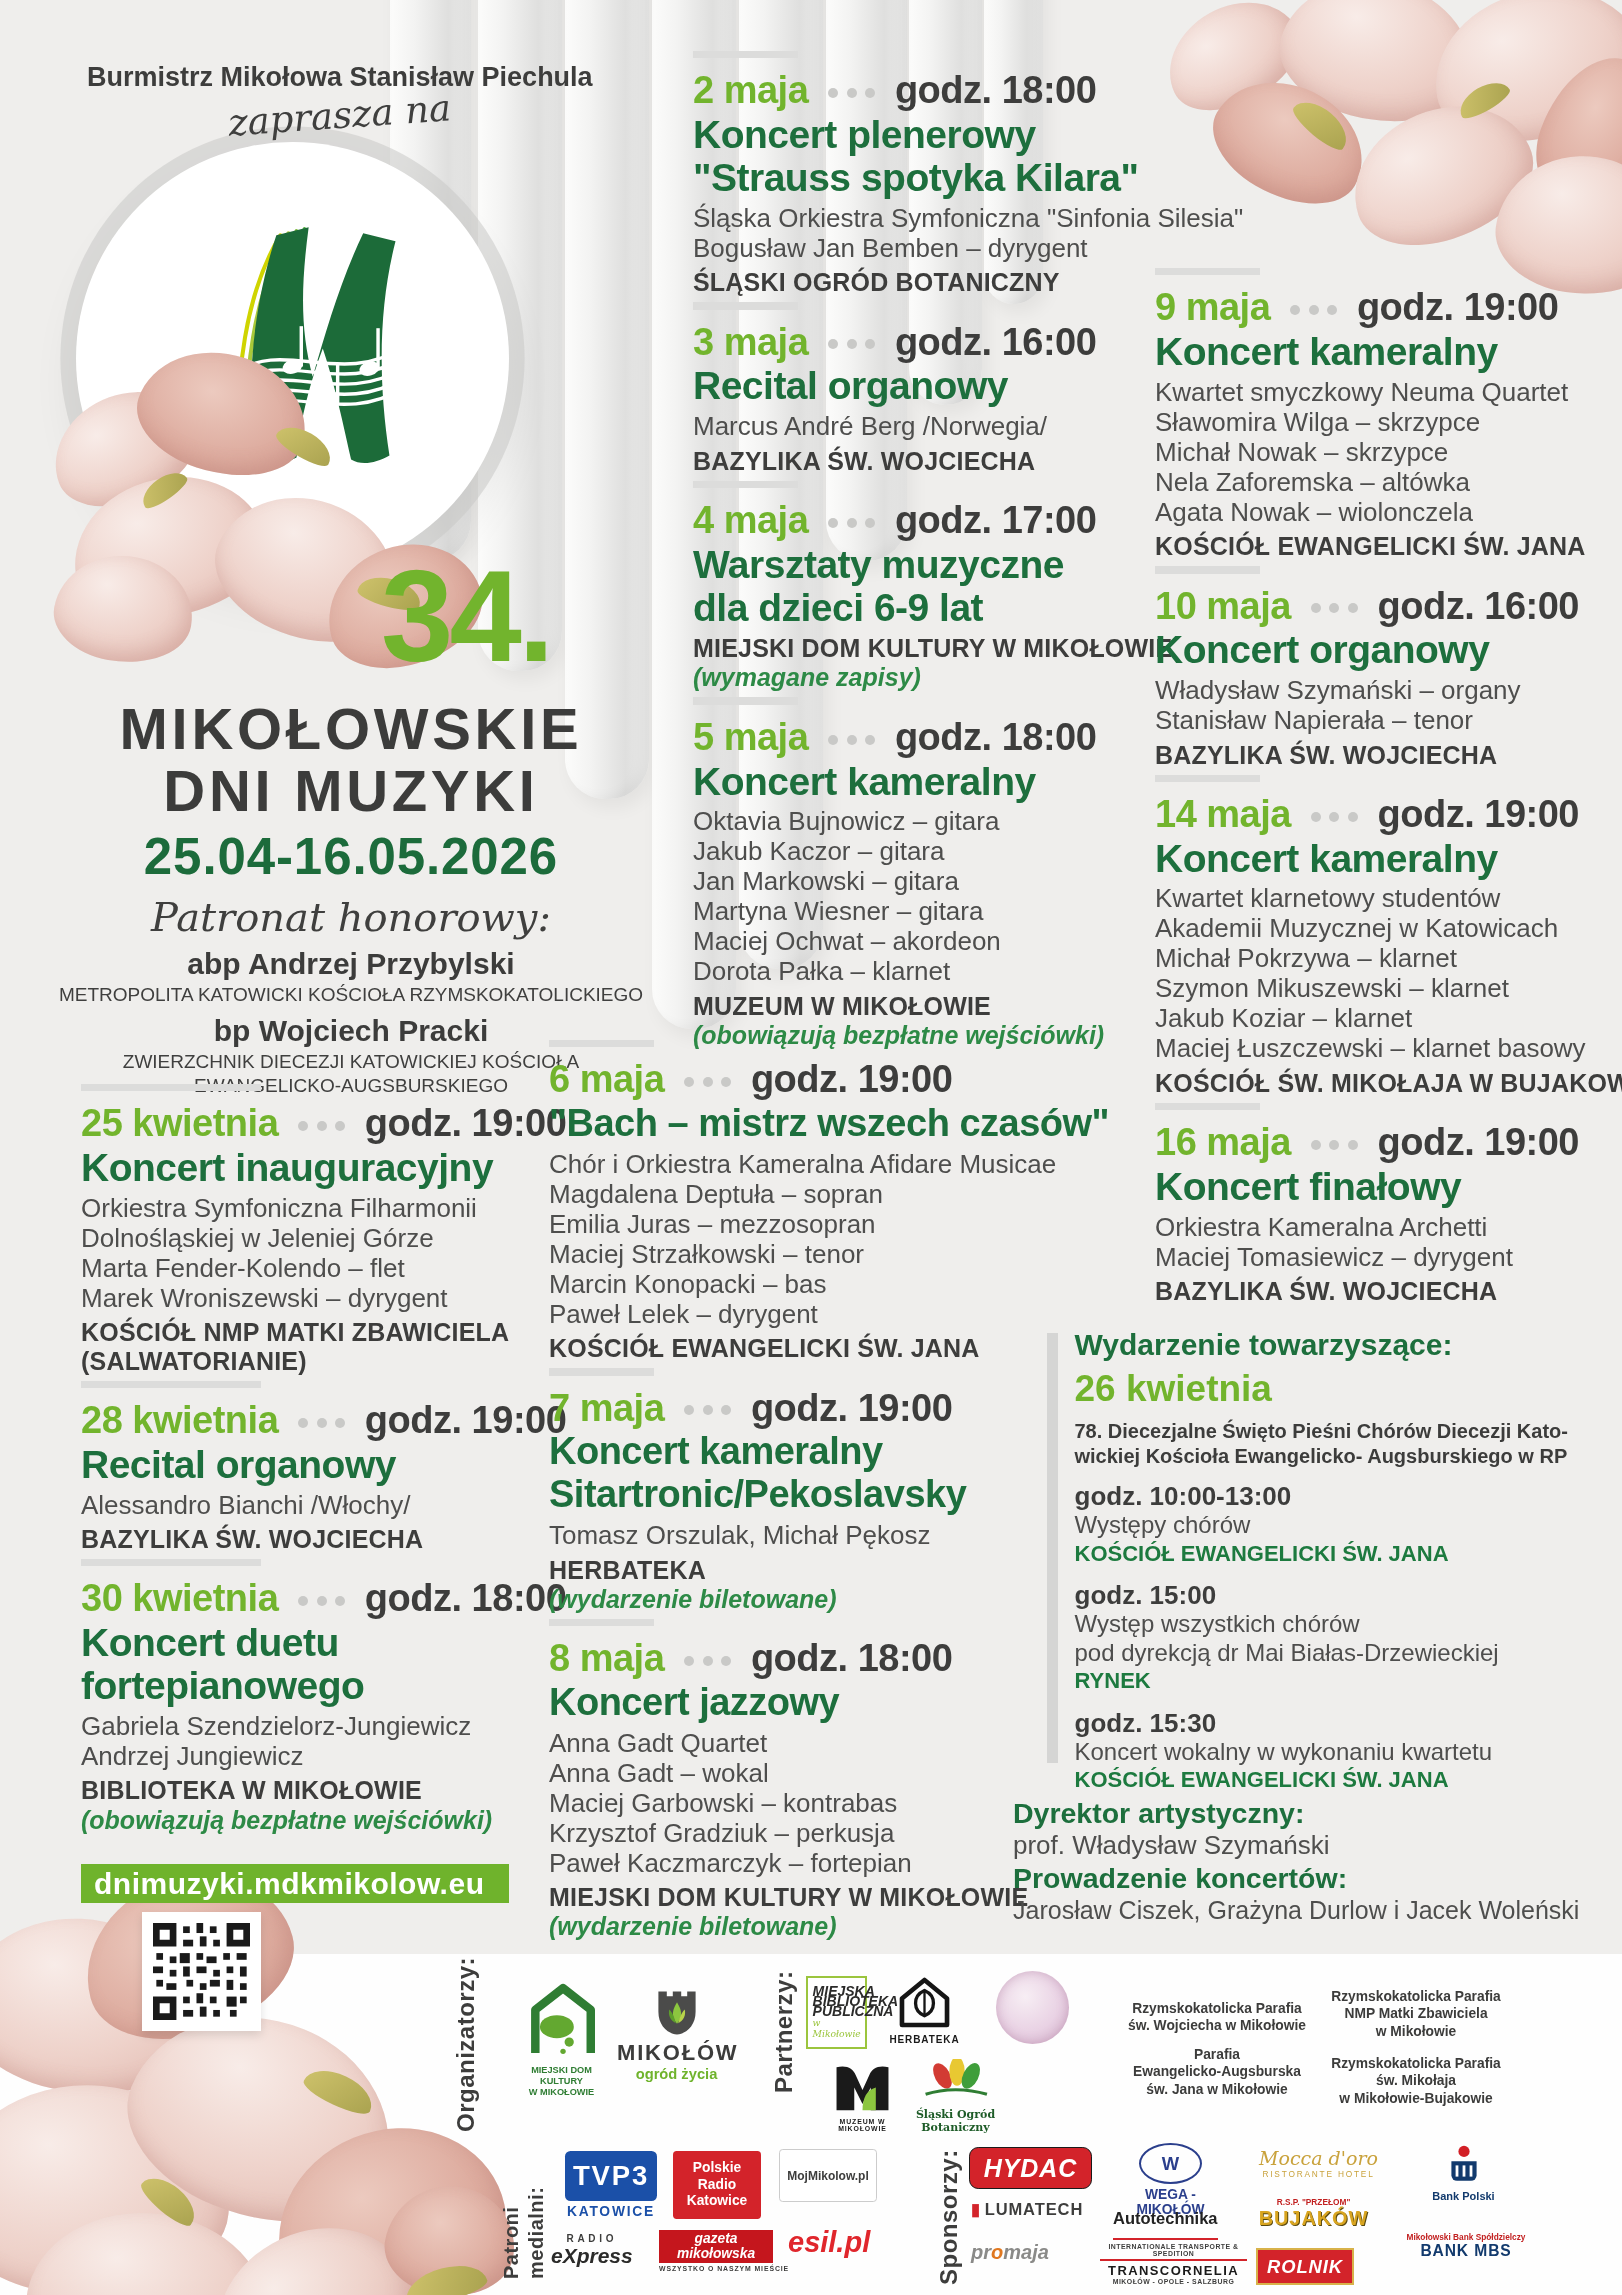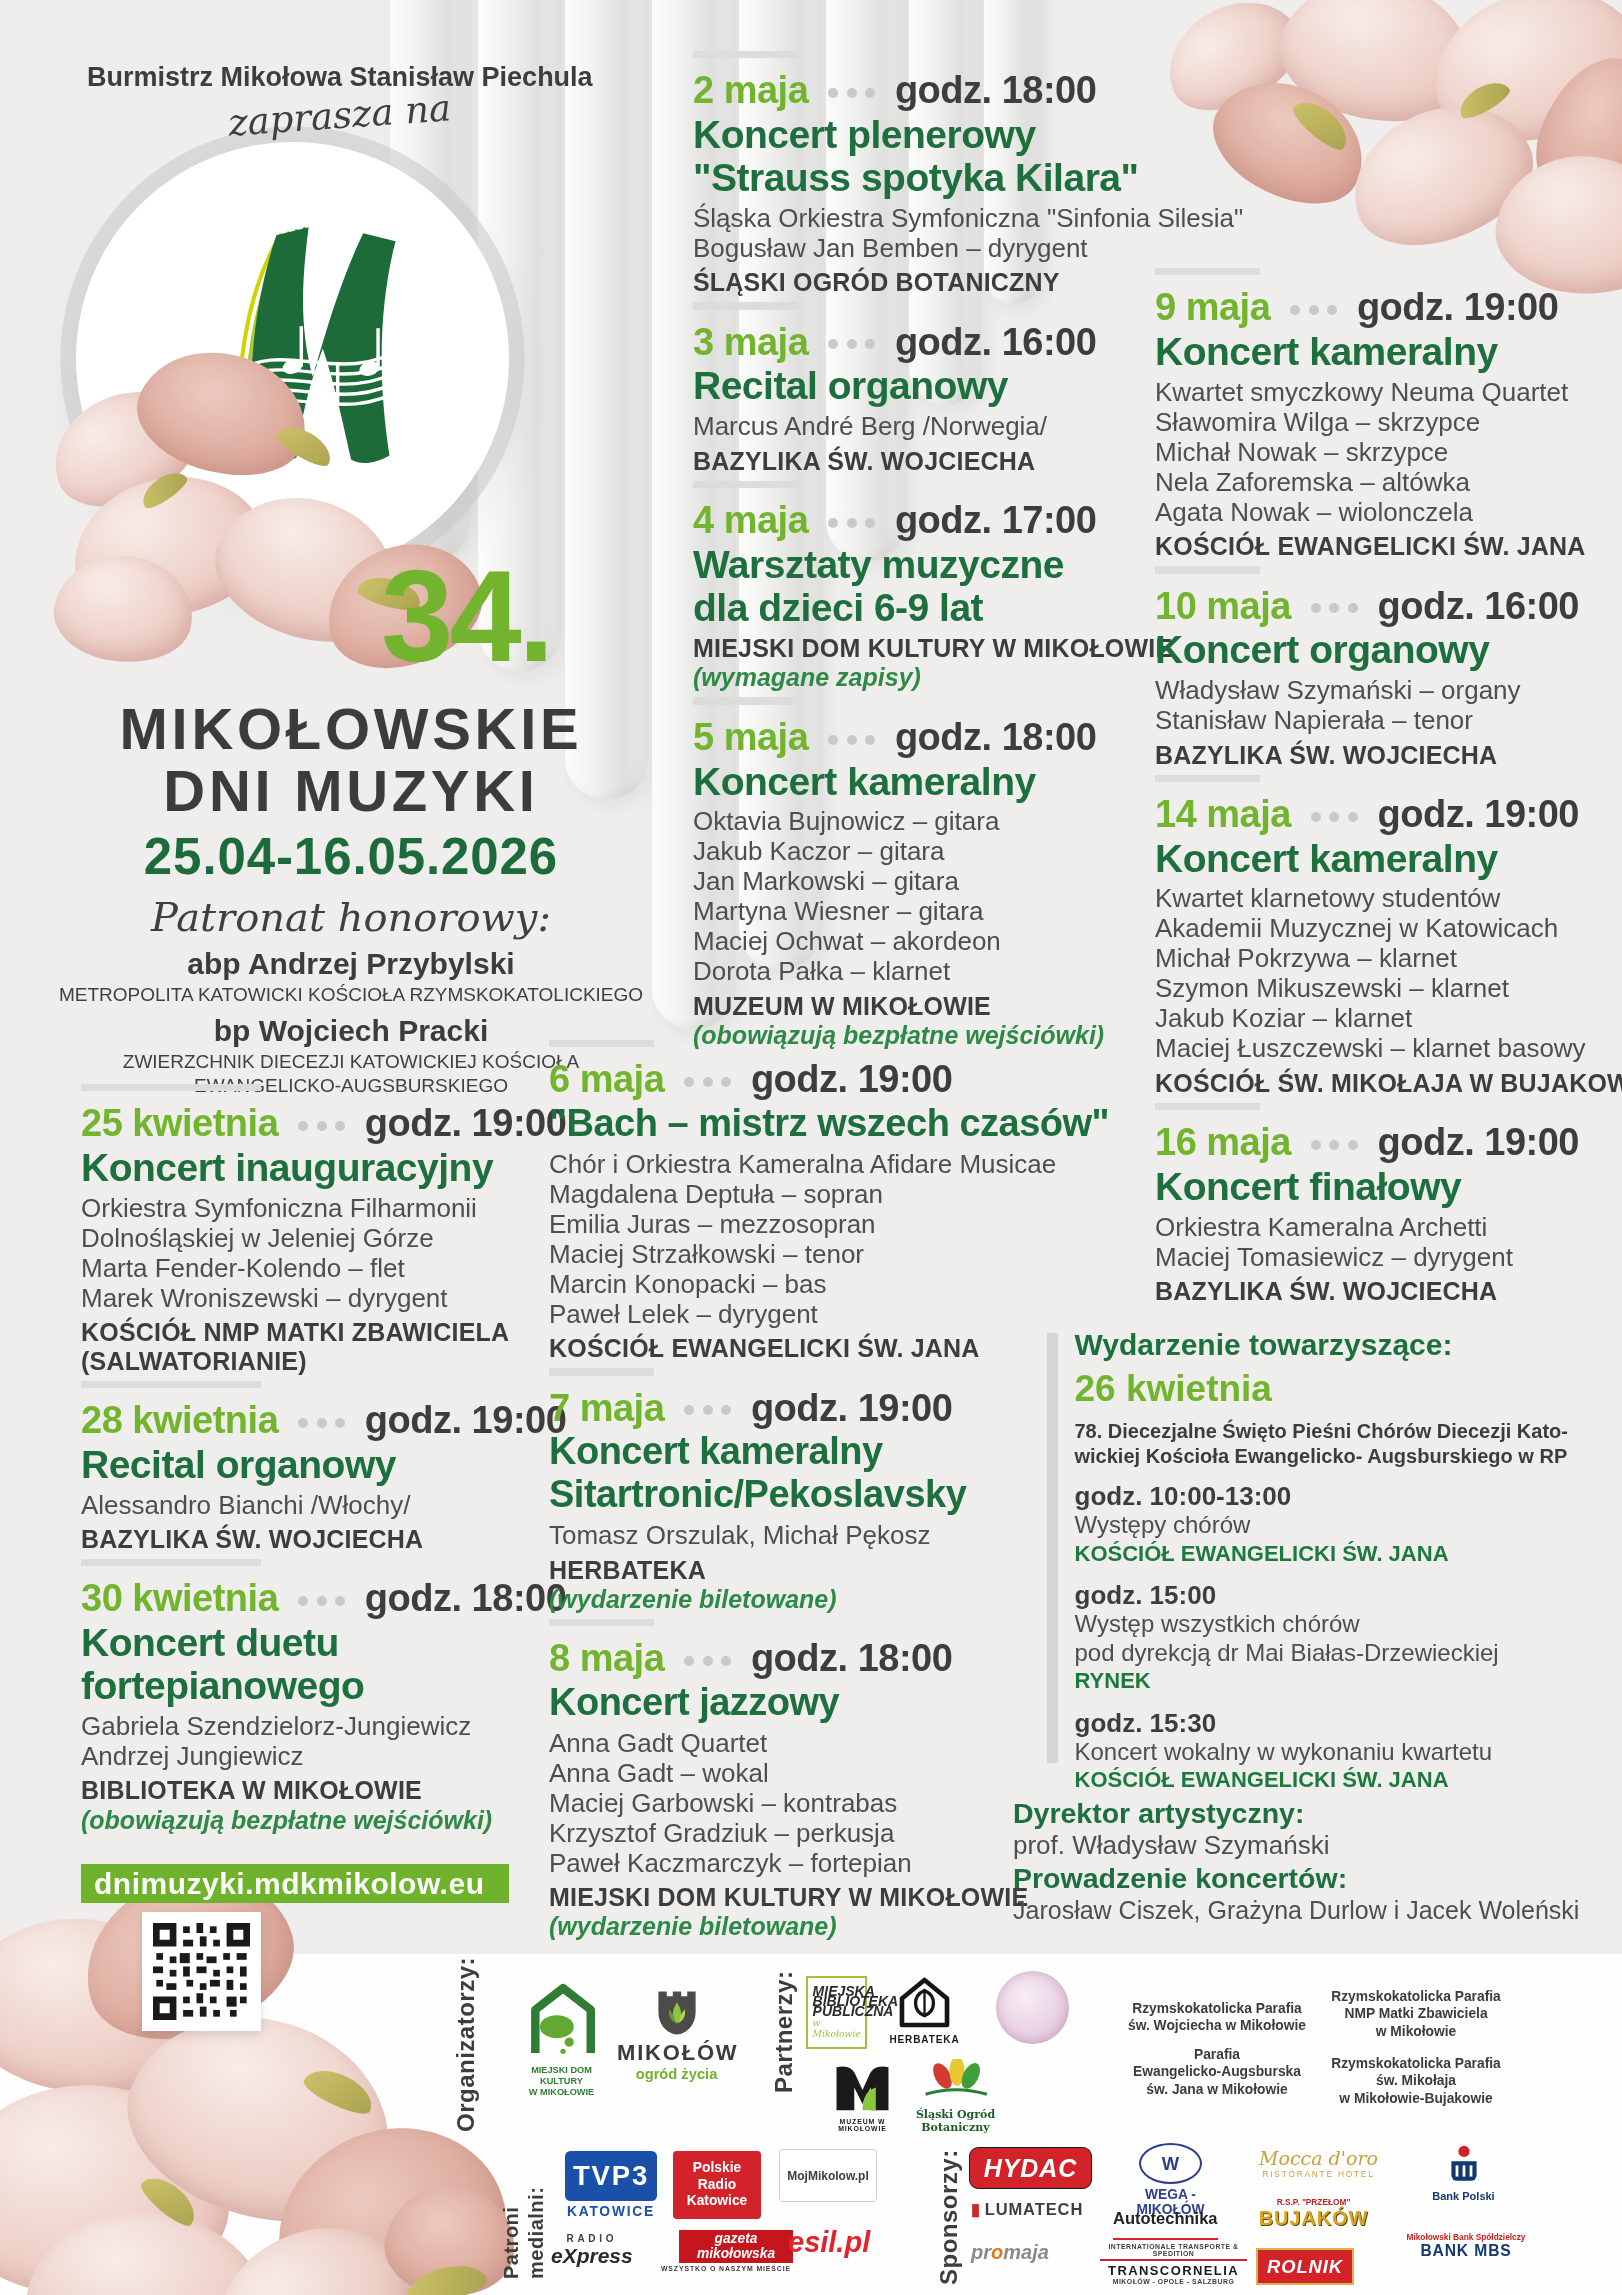--- a/index.html
+++ b/index.html
@@ -79,21 +79,21 @@
            display:flex;align-items:center;justify-content:center;letter-spacing:1.8px;}
   .tvp-cap{font-size:13.8px;font-weight:800;color:#1b50a8;text-align:center;letter-spacing:1.8px;margin-top:2.8px;}
   .pr-box{width:88px;height:68px;background:#d3232a;border-radius:3.7px;color:#fff;font-weight:800;font-size:13.8px;
           line-height:16.5px;display:flex;flex-direction:column;align-items:center;justify-content:center;text-align:center;}
   .moj-box{width:96px;height:51px;background:#fff;border:0.9px solid #ccc;border-radius:3.7px;display:flex;
            align-items:center;justify-content:center;font-size:12px;font-weight:800;color:#3d3d3c;}
   .esil{font-size:29px;font-weight:800;font-style:italic;color:#e0262c;}
   .rx-top{font-size:10px;letter-spacing:3.7px;color:#3d3d3c;font-weight:700;}
   .rx{font-size:21px;font-weight:800;font-style:italic;color:#2b2b2a;}
   .gaz-box{width:114px;height:33px;background:#c5161d;color:#fff;font-weight:800;font-style:italic;font-size:13.8px;
-           display:flex;align-items:center;justify-content:center;line-height:14.7px;text-align:center;margin-left:20px;}
+           display:flex;align-items:center;justify-content:center;line-height:14.7px;text-align:center;}
   .gaz-tag{font-size:6.9px;font-weight:700;color:#3d3d3c;letter-spacing:0.9px;text-align:center;margin-top:1.8px;}
   .hydac-box{width:121px;height:40px;background:#d3232a;border:1.8px solid #1a1a1a;border-radius:9.2px;color:#fff;
              font-weight:800;font-style:italic;font-size:25px;display:flex;align-items:center;justify-content:center;letter-spacing:0.9px;}
   .luma{font-size:16.5px;font-weight:800;color:#3d3d3c;letter-spacing:0.9px;}
   .luma::before{content:"▮";color:#d3232a;margin-right:3.7px;}
   .proform{font-size:20px;font-weight:800;color:#8a8a88;font-style:italic;}
   .proform b{color:#e07820;}
   .wega-ell{width:59px;height:37px;border:2.8px solid #2b3f8c;border-radius:50%;display:flex;align-items:center;
             justify-content:center;color:#2b3f8c;font-weight:800;font-size:18.4px;margin:0 auto;}
   .wega-cap{font-size:13.8px;font-weight:800;color:#2b3f8c;margin-top:2.8px;text-align:center;}

